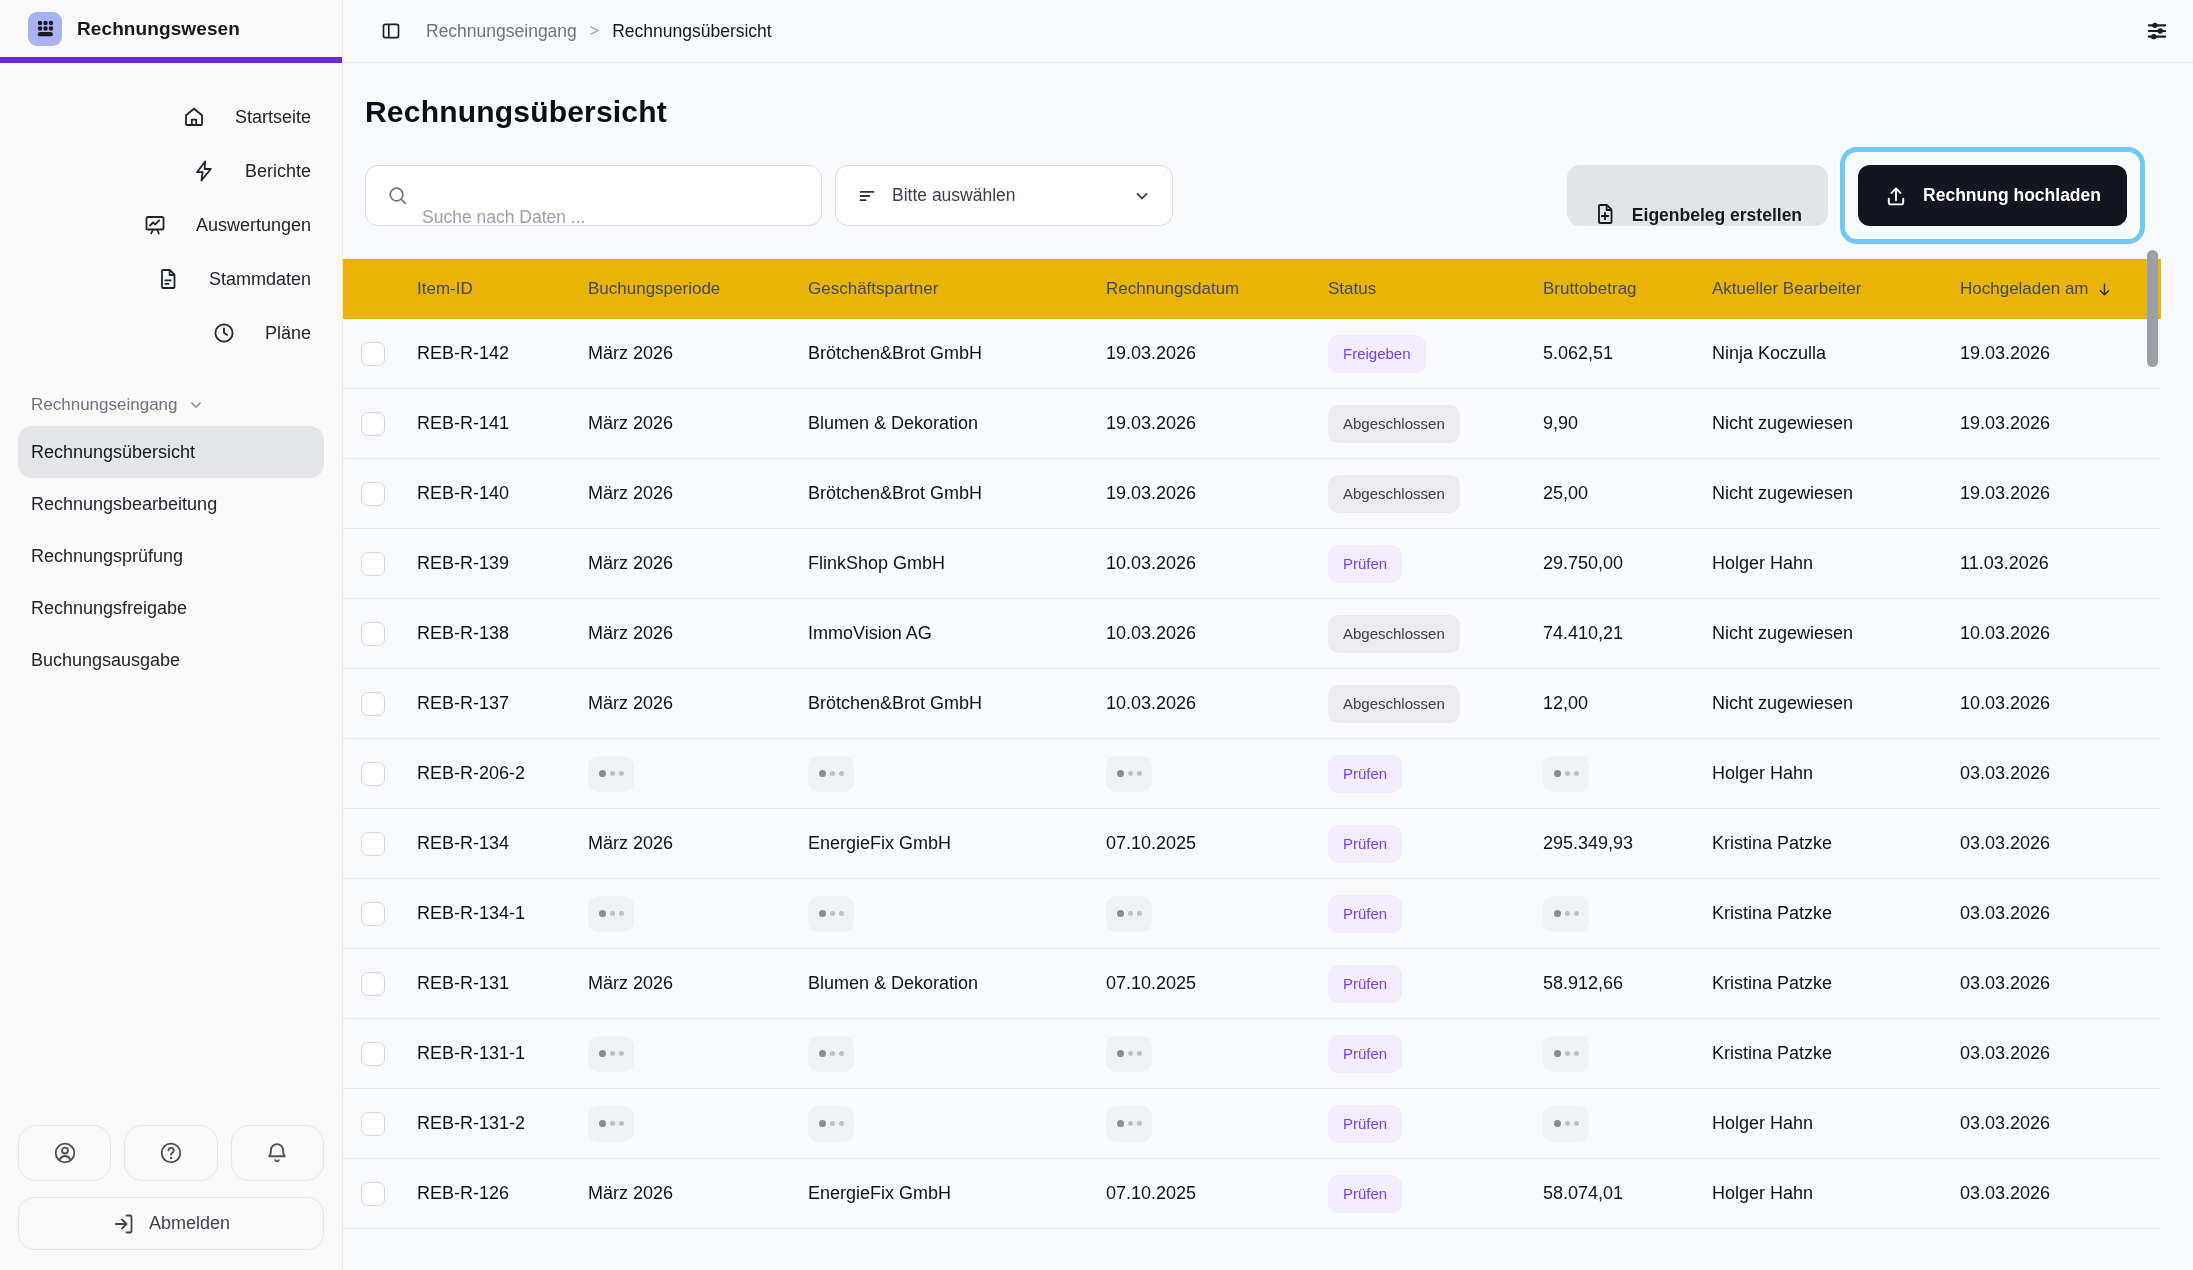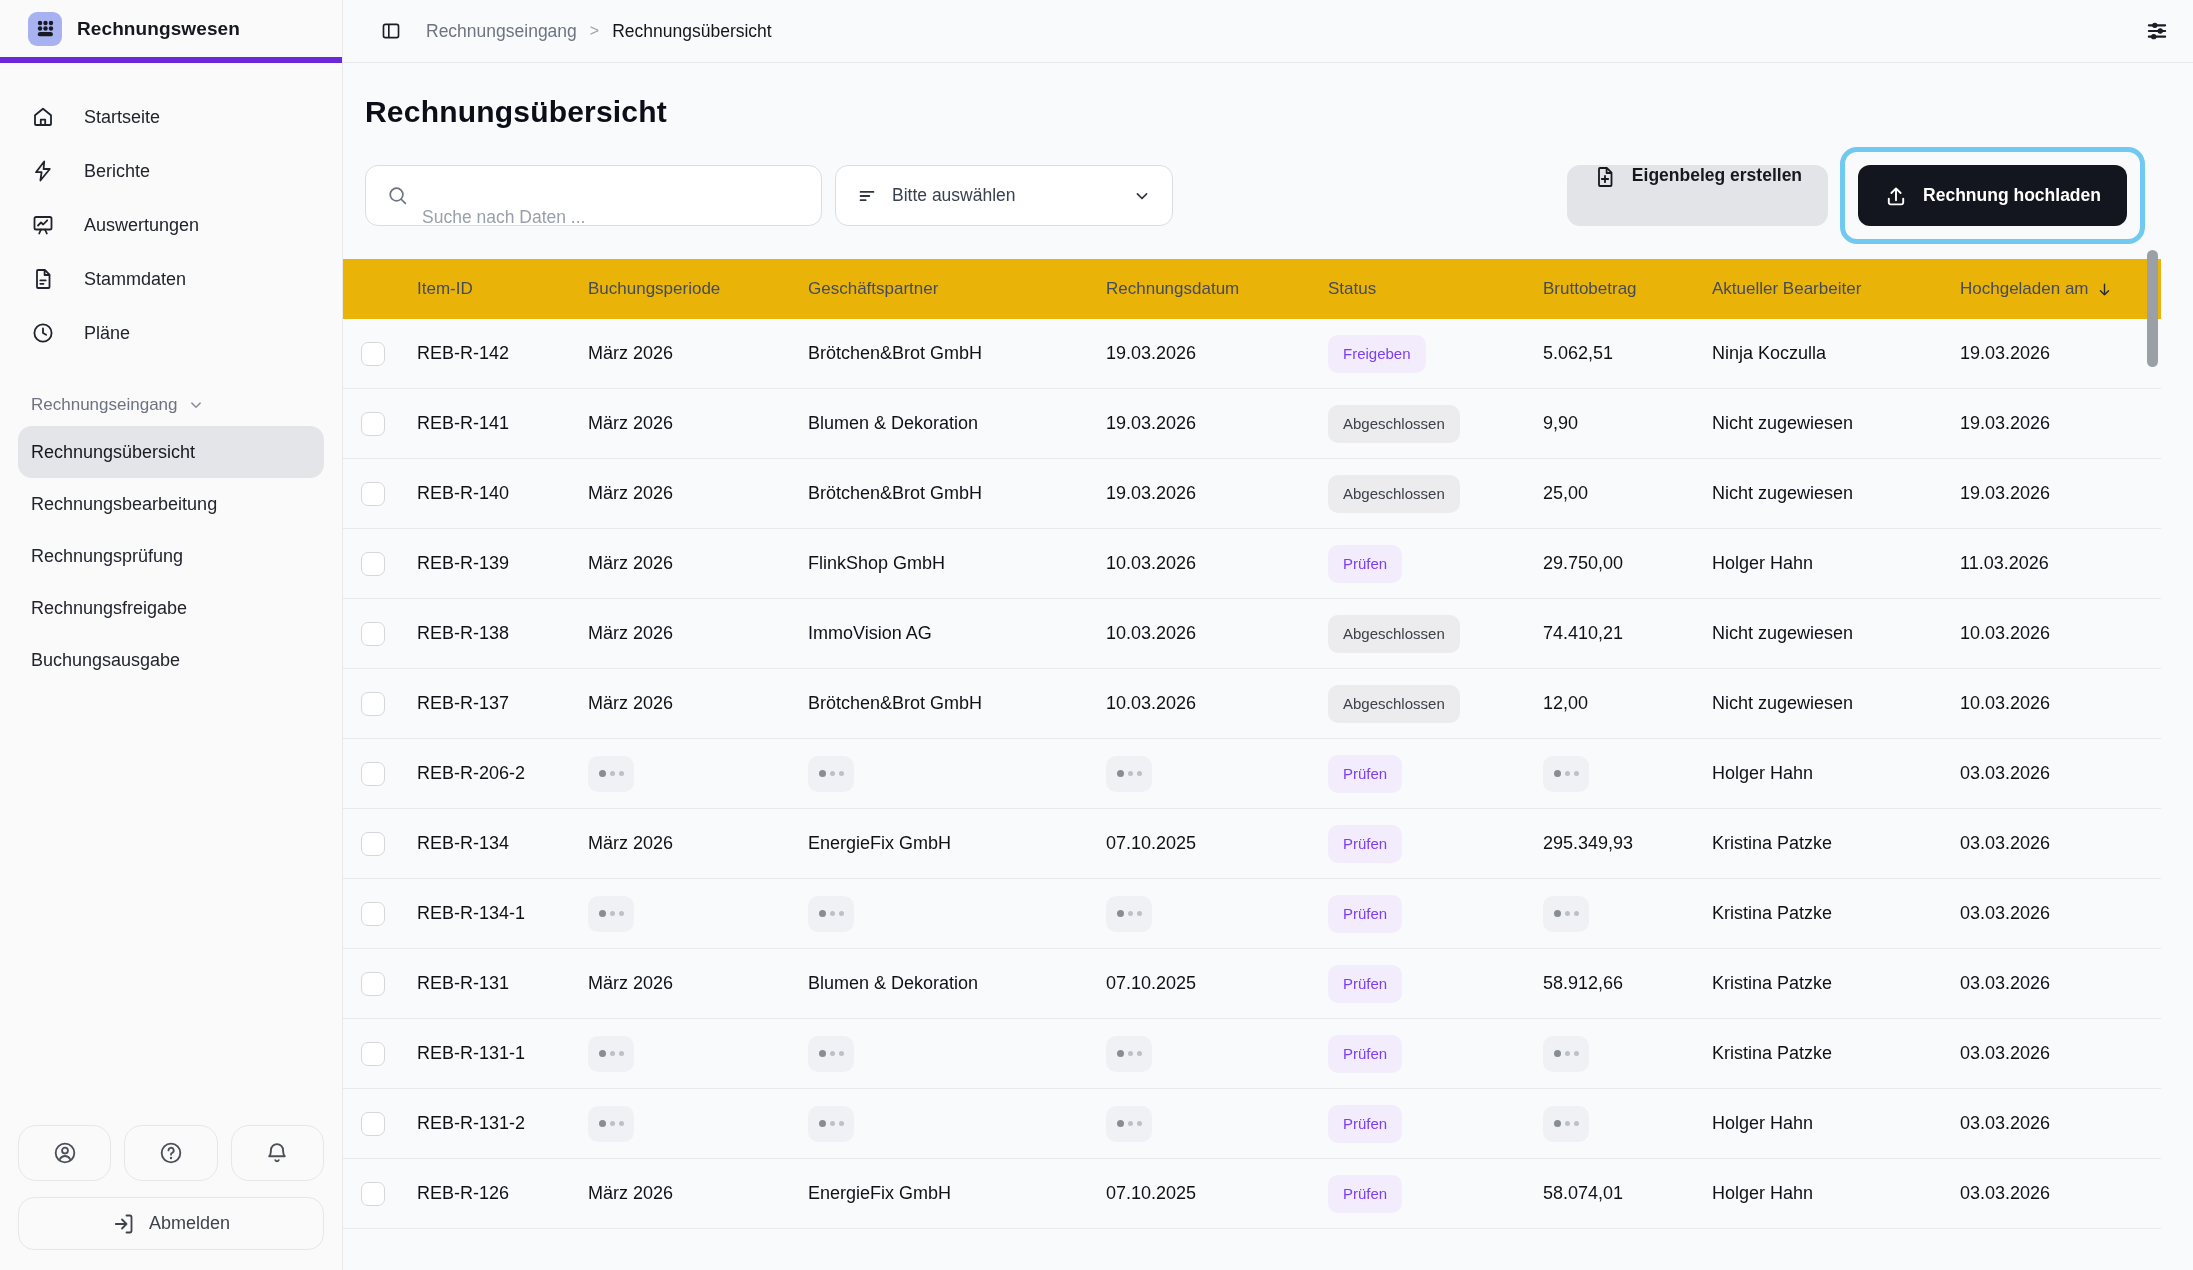--- a/index.html
+++ b/index.html
@@ -11,21 +11,21 @@
              background:#fafafa; border-right:1px solid #e8e9ec;
              display:flex; flex-direction:column; }
   .sidebar-header { height:63px; flex:0 0 63px; display:flex; align-items:center; gap:15px;
                     padding:0 28px; border-bottom:6px solid #6d28d9; }
   .logo { width:34px; height:34px; border-radius:9px; background:#a9b2f1;
           display:flex; align-items:center; justify-content:center; color:#171a26; }
   .app-title { font-size:19px; font-weight:600; color:#15181f; letter-spacing:.1px; }
 
   .nav { padding:27px 18px 0 18px; }
   .nav-item { display:flex; align-items:center; gap:29px; height:54px; padding:0 13px;
-              font-size:18px; color:#22252e; border-radius:14px; cursor:pointer; }
+              font-size:18px; color:#22252e; border-radius:14px; cursor:pointer;justify-content:flex-end; }
   .nav-item svg { flex:0 0 auto; color:#1f232c; }
 
   .section-label { margin-top:24px; height:42px; padding:0 13px; display:flex; align-items:center;
                    gap:9px; color:#6d7380; font-size:17px; }
   .section-label svg { color:#8a8f9a; }
   .sub-item { height:52px; display:flex; align-items:center; padding:0 13px;
               font-size:18px; color:#22252e; border-radius:14px; cursor:pointer; }
   .sub-item.active { background:#e4e5e9; color:#15181f; }
 
   .sidebar-footer { margin-top:auto; padding:0 18px 20px 18px; }
@@ -56,21 +56,21 @@
   .search-box input { border:none; outline:none; flex:1; font-size:17.5px; color:#22252e;
                       font-family:inherit; background:transparent;margin-top:44px; }
   .search-box input::placeholder { color:#9aa0ab; }
   .search-box svg { color:#6d7380; }
   .select-box { width:338px; height:61px; background:#fff; border:1px solid #dbdde2; border-radius:13px;
                 display:flex; align-items:center; gap:14px; padding:0 20px; margin-left:13px; cursor:pointer; }
   .select-box .value { font-size:17.5px; color:#394050; flex:1; }
   .select-box svg { color:#30343e; }
 
   .btn-create { margin-left:auto; height:61px; padding:0 26px; background:#e3e4e8; border:none;
-                border-radius:13px; display:flex; align-items:flex-start; gap:15px; font-size:17.5px;
+                border-radius:13px; display:flex; align-items:flex-end; gap:15px; font-size:17.5px;
                 font-weight:600; color:#16181d; font-family:inherit; cursor:pointer; }
   .upload-ring { margin-left:12px; border:5px solid #6fc9f0; border-radius:17px; padding:13px; }
   .btn-upload { height:61px; padding:0 26px; background:#14161f; border:none; border-radius:12px;
                 display:flex; align-items:center; gap:15px; font-size:17.5px; font-weight:600;
                 color:#ffffff; font-family:inherit; cursor:pointer; }
 
   
   .table { margin-top:24px; width:1818px; }
   .grid { display:grid; grid-template-columns:74px 171px 220px 298px 222px 215px 169px 248px 201px;
           align-items:center; }

